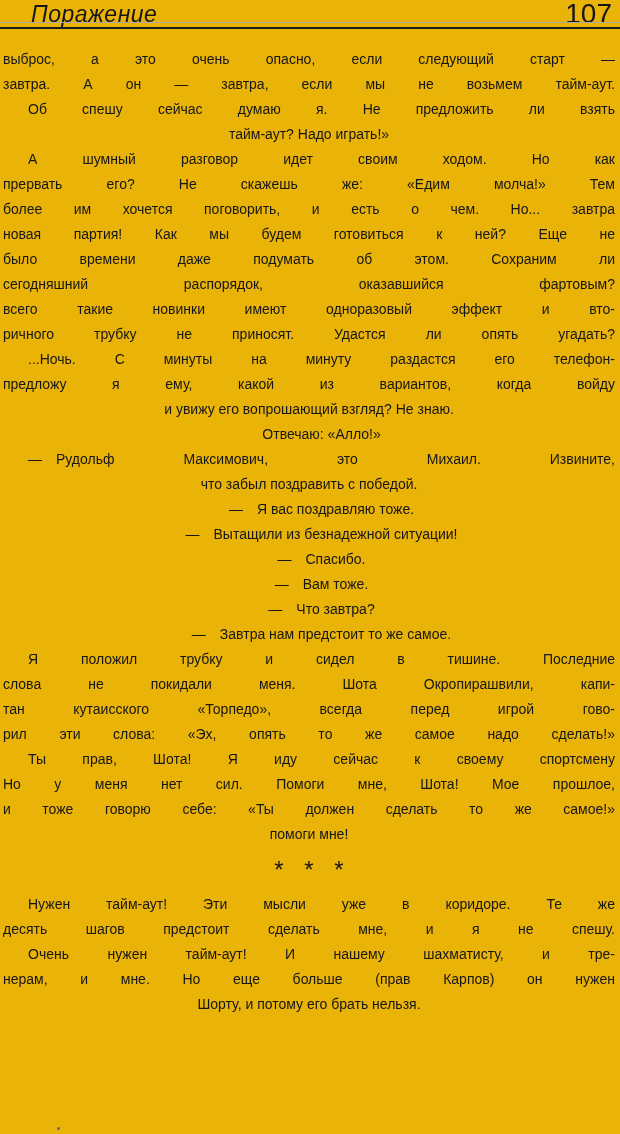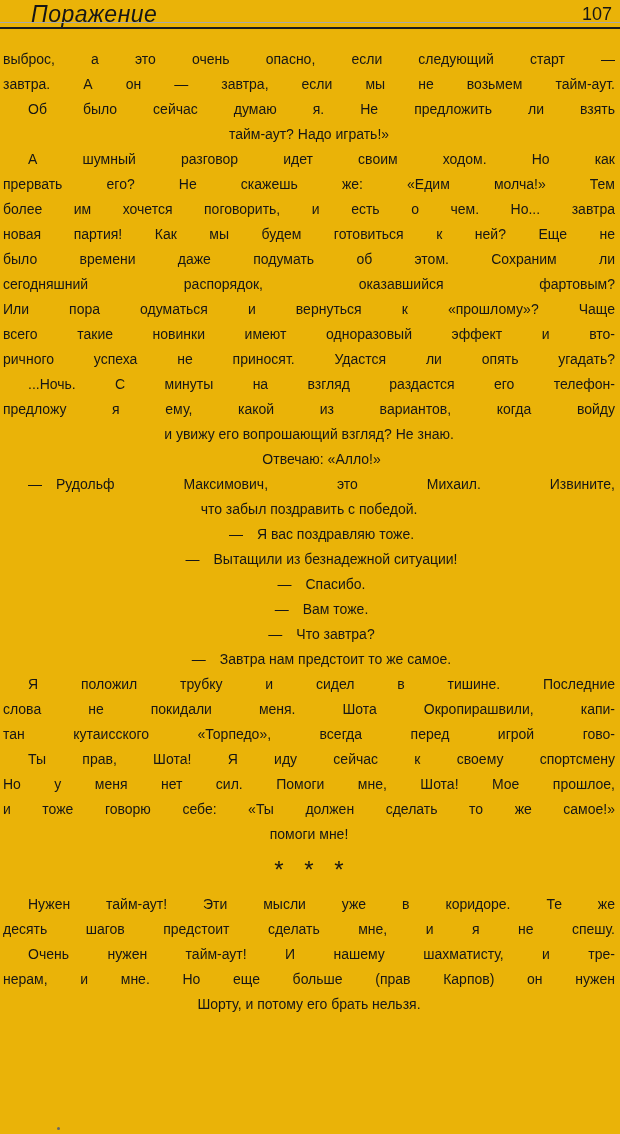--- a/index.html
+++ b/index.html
@@ -18,21 +18,21 @@
     left: 31px;
     font-style: italic;
     font-size: 23px;
     line-height: 26px;
     letter-spacing: 0.5px;
   }
   .page-num {
     position: absolute;
     top: 1px;
     right: 8px;
-    font-size: 18px;
+    font-size: 28px;
     line-height: 26px;
   }
   .rule-thin {
     position: absolute;
     top: 22px; left: 0;
     width: 620px; height: 1px;
     background: #a8a8a8;
   }
   .rule-thick {
     position: absolute;
@@ -77,46 +77,46 @@
 <body>
 
 <div class="page">
   <div class="running-head">Поражение</div>
   <div class="page-num">107</div>
   <div class="rule-thin"></div>
   <div class="rule-thick"></div>
   <div class="page-body" id="page-body">
       <div class="line j">выброс, а это очень опасно, если следующий старт —</div>
       <div class="line j">завтра. А он — завтра, если мы не возьмем тайм-аут.</div>
-      <div class="line j ind">Об было сейчас думаю я. Не предложить ли взять</div>
+      <div class="line j ind">Об спешу сейчас думаю я. Не предложить ли взять</div>
       <div class="line l">тайм-аут? Надо играть!»</div>
       <div class="line j ind">А шумный разговор идет своим ходом. Но как</div>
       <div class="line j">прервать его? Не скажешь же: «Едим молча!» Тем</div>
       <div class="line j">более им хочется поговорить, и есть о чем. Но... завтра</div>
       <div class="line j">новая партия! Как мы будем готовиться к ней? Еще не</div>
       <div class="line j">было времени даже подумать об этом. Сохраним ли</div>
       <div class="line j">сегодняшний распорядок, оказавшийся фартовым?</div>
-      <div class="line j">Или пора одуматься и вернуться к «прошлому»? Чаще</div>
       <div class="line j">всего такие новинки имеют одноразовый эффект и вто-</div>
-      <div class="line j">ричного успеха не приносят. Удастся ли опять угадать?</div>
-      <div class="line j ind">...Ночь. С минуты на взгляд раздастся его телефон-</div>
+      <div class="line j">ричного трубку не приносят. Удастся ли опять угадать?</div>
+      <div class="line j ind">...Ночь. С минуты на минуту раздастся его телефон-</div>
       <div class="line j">предложу я ему, какой из вариантов, когда войду</div>
       <div class="line l">и увижу его вопрошающий взгляд? Не знаю.</div>
       <div class="line l ind">Отвечаю: «Алло!»</div>
       <div class="line j ind">— Рудольф Максимович, это Михаил. Извините,</div>
       <div class="line l">что забыл поздравить с победой.</div>
       <div class="line l ind">— Я вас поздравляю тоже.</div>
       <div class="line l ind">— Вытащили из безнадежной ситуации!</div>
       <div class="line l ind">— Спасибо.</div>
       <div class="line l ind">— Вам тоже.</div>
       <div class="line l ind">— Что завтра?</div>
       <div class="line l ind">— Завтра нам предстоит то же самое.</div>
       <div class="line j ind">Я положил трубку и сидел в тишине. Последние</div>
       <div class="line j">слова не покидали меня. Шота Окропирашвили, капи-</div>
       <div class="line j">тан кутаисского «Торпедо», всегда перед игрой гово-</div>
+      <div class="line j">рил эти слова: «Эх, опять то же самое надо сделать!»</div>
       <div class="line j ind">Ты прав, Шота! Я иду сейчас к своему спортсмену</div>
       <div class="line j">Но у меня нет сил. Помоги мне, Шота! Мое прошлое,</div>
       <div class="line j">и тоже говорю себе: «Ты должен сделать то же самое!»</div>
       <div class="line l">помоги мне!</div>
       <div class="sep">* * *</div>
       <div class="line j ind">Нужен тайм-аут! Эти мысли уже в коридоре. Те же</div>
       <div class="line j">десять шагов предстоит сделать мне, и я не спешу.</div>
       <div class="line j ind">Очень нужен тайм-аут! И нашему шахматисту, и тре-</div>
       <div class="line j">нерам, и мне. Но еще больше (прав Карпов) он нужен</div>
       <div class="line l">Шорту, и потому его брать нельзя.</div>

